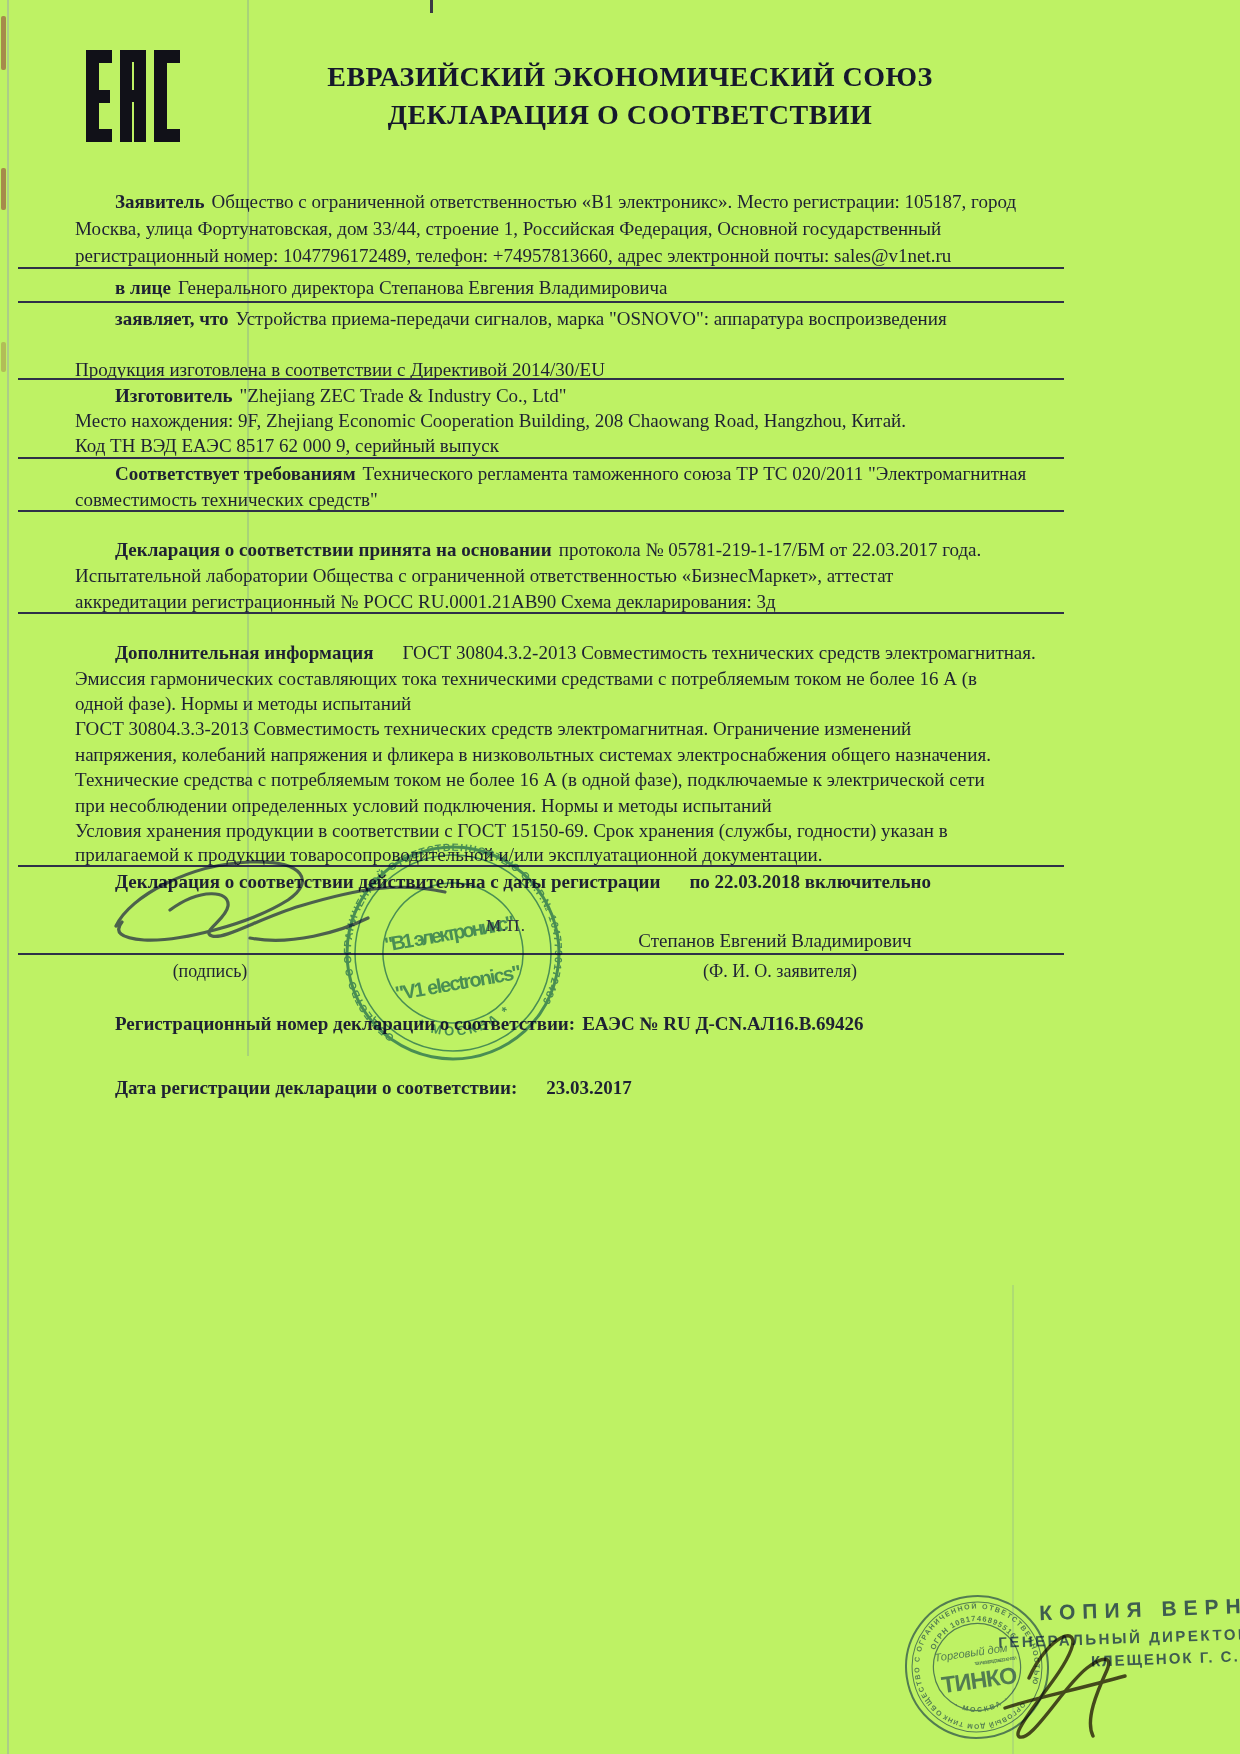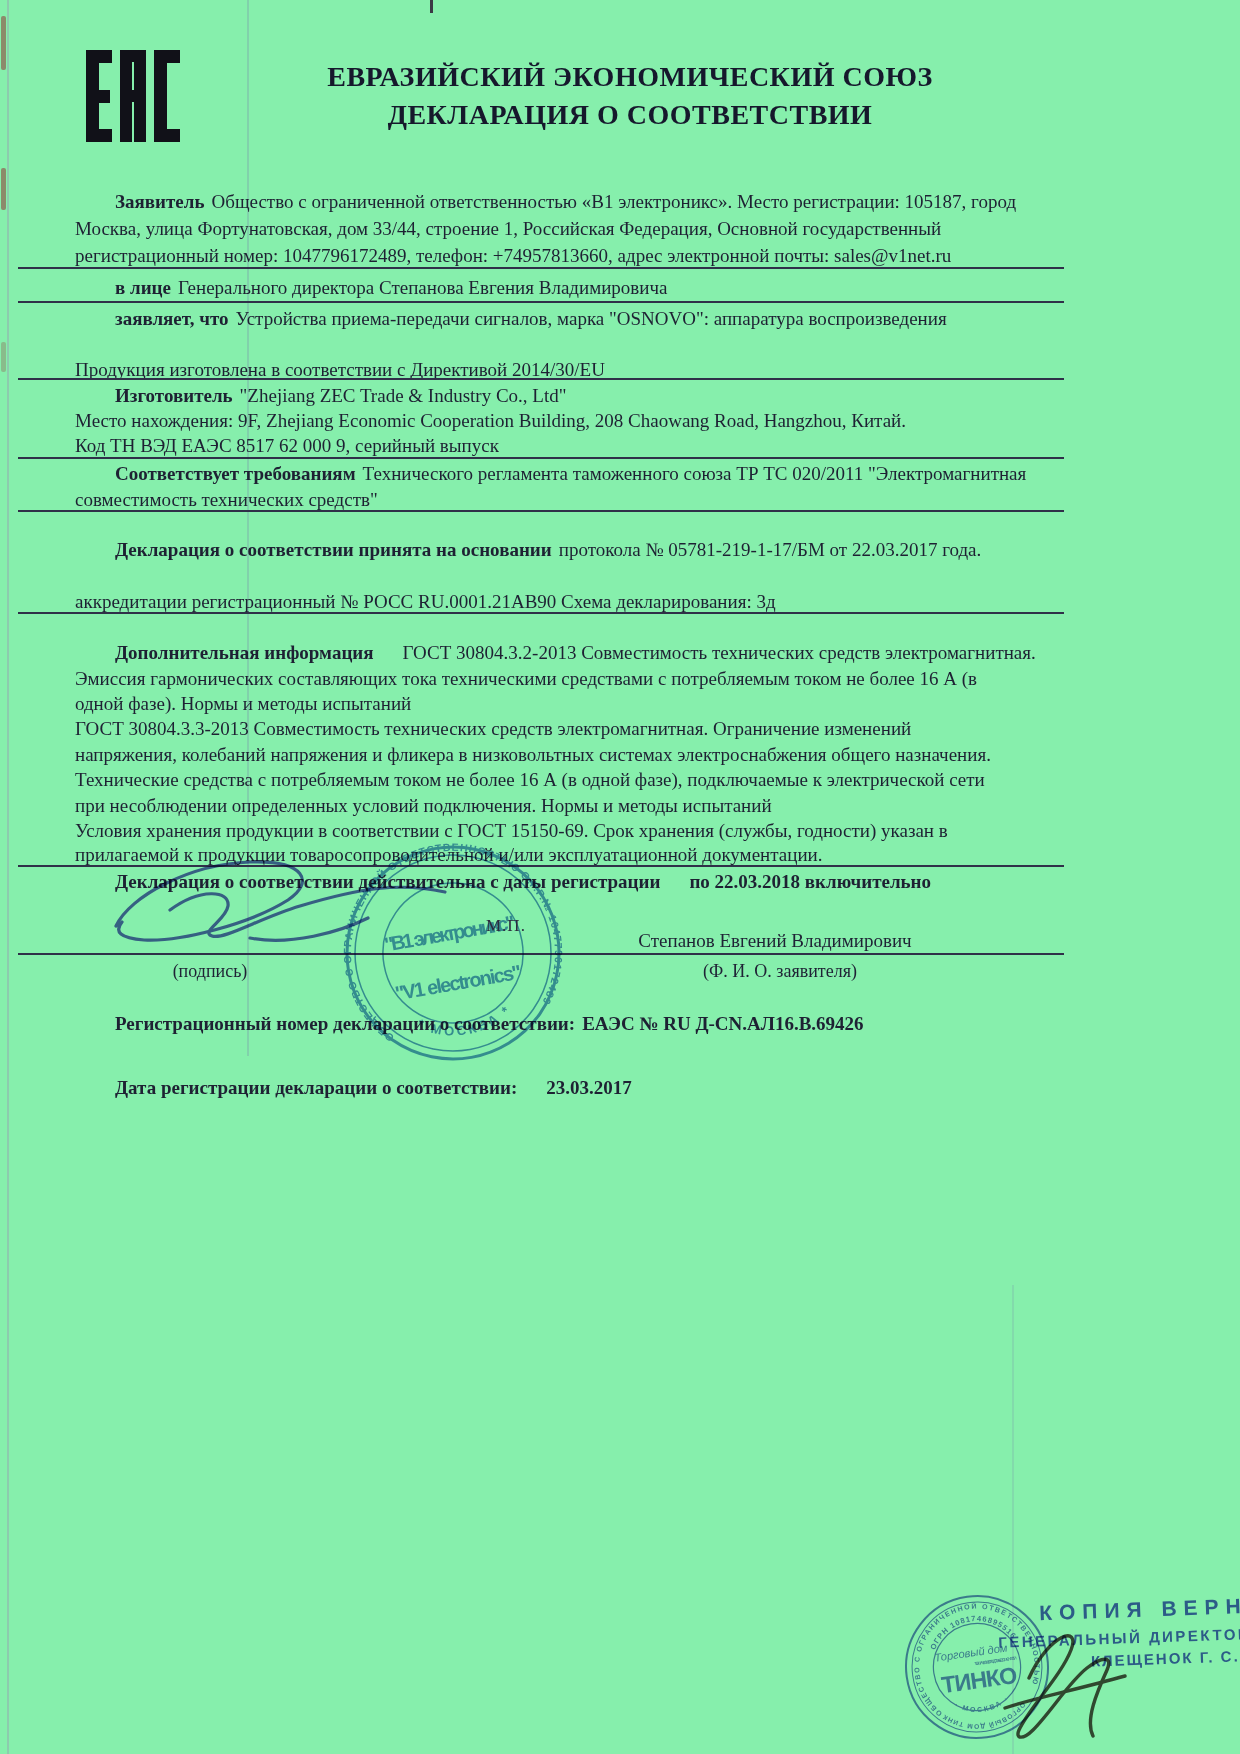--- a/index.html
+++ b/index.html
@@ -1,18 +1,18 @@
 <!DOCTYPE html>
 <html><head>
 <meta charset="utf-8">
 <style>
   html,body{margin:0;padding:0;background:#e8e8e8;}
   #page{
     position:relative; width:1240px; height:1754px; margin:0 auto;
-    background:#86efac; overflow:hidden;
+    background:#bef264; overflow:hidden;
     font-family:"Liberation Serif", serif; color:#1f2235;
   }
   
   .edge-line{position:absolute; background:rgba(150,160,178,.45);}
   .red-dash{position:absolute; width:5px; background:rgba(145,55,55,.55); left:1px; border-radius:2px;}
   .fold-line{position:absolute; width:2px; background:rgba(120,140,170,.30);}
   .tick{position:absolute; background:#3a3a44;}
   
   .eac{position:absolute; left:86px; top:50px;}
   .title{
@@ -90,20 +90,21 @@
   <div class="tl" style="top:384px"><span class="lbl">Изготовитель</span><span>"Zhejiang ZEC Trade &amp; Industry Co., Ltd"</span></div>
   <div class="tl" style="top:409px">Место нахождения: 9F, Zhejiang Economic Cooperation Building, 208 Chaowang Road, Hangzhou, Китай.</div>
   <div class="tl" style="top:434px">Код ТН ВЭД ЕАЭС 8517 62 000 9, серийный выпуск</div>
   <div class="rule" style="top:457px"></div>
 
   <div class="tl" style="top:462px"><span class="lbl">Соответствует требованиям</span><span>Технического регламента таможенного союза ТР ТС 020/2011 "Электромагнитная</span></div>
   <div class="tl" style="top:488px">совместимость технических средств"</div>
   <div class="rule" style="top:510px"></div>
 
   <div class="tl" style="top:538px"><span class="lbl">Декларация о соответствии принята на основании</span><span>протокола № 05781-219-1-17/БМ от 22.03.2017 года.</span></div>
+  <div class="tl" style="top:564px">Испытательной лаборатории Общества с ограниченной ответственностью «БизнесМаркет», аттестат</div>
   <div class="tl" style="top:590px">аккредитации регистрационный № РОСС RU.0001.21АВ90 Схема декларирования: 3д</div>
   <div class="rule" style="top:612px"></div>
 
   <div class="tl" style="top:641px"><span class="lbl">Дополнительная информация</span><span class="gap">ГОСТ 30804.3.2-2013 Совместимость технических средств электромагнитная.</span></div>
   <div class="tl" style="top:667px">Эмиссия гармонических составляющих тока техническими средствами с потребляемым током не более 16 А (в</div>
   <div class="tl" style="top:692px">одной фазе). Нормы и методы испытаний</div>
   <div class="tl" style="top:717px">ГОСТ 30804.3.3-2013 Совместимость технических средств электромагнитная. Ограничение изменений</div>
   <div class="tl" style="top:743px">напряжения, колебаний напряжения и фликера в низковольтных системах электроснабжения общего назначения.</div>
   <div class="tl" style="top:768px">Технические средства с потребляемым током не более 16 А (в одной фазе), подключаемые к электрической сети</div>
   <div class="tl" style="top:794px">при несоблюдении определенных условий подключения. Нормы и методы испытаний</div>

